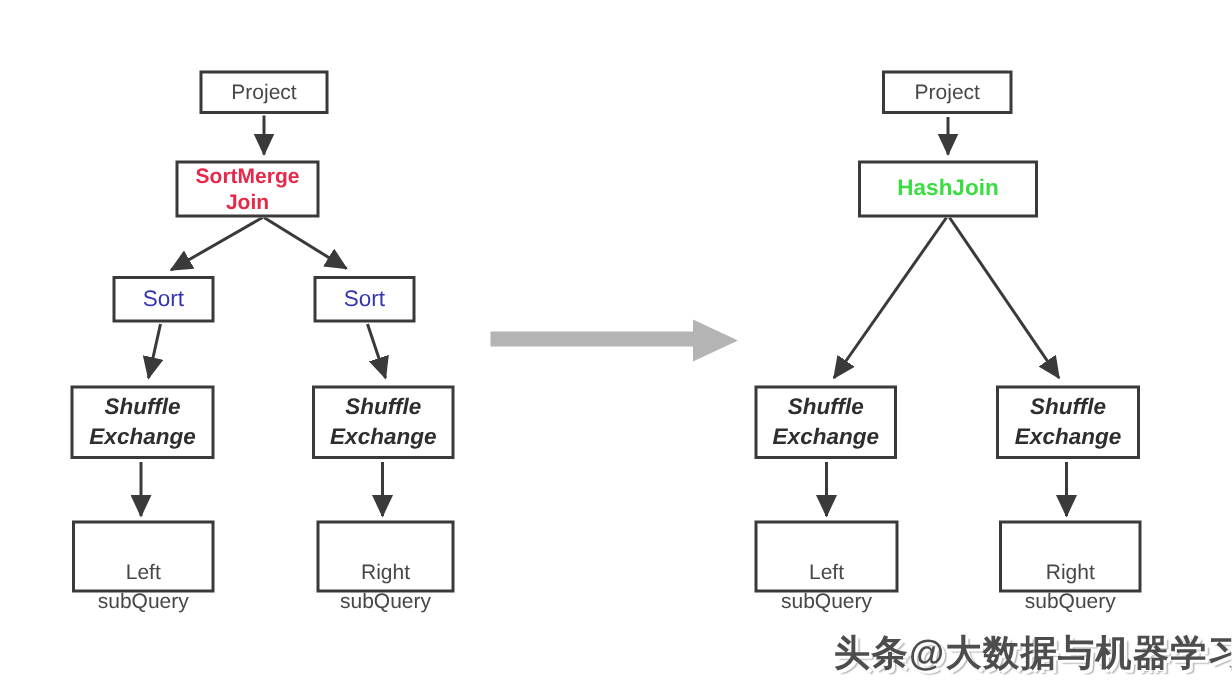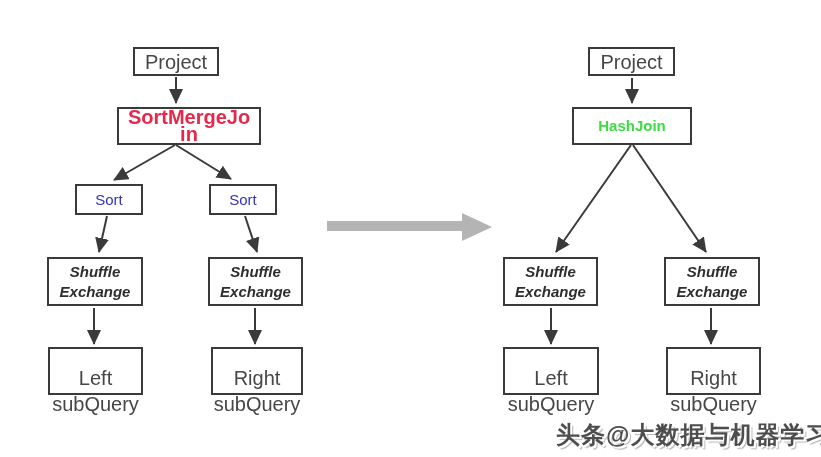--- a/index.html
+++ b/index.html
@@ -8,21 +8,21 @@
     font-family:"Liberation Sans","DejaVu Sans",sans-serif;
   }
   .arrows{position:absolute;left:0;top:0;pointer-events:none;}
   .arrow-line{stroke:var(--box-border,#3a3a3a);stroke-width:2;fill:none;}
   .ah-fill{fill:var(--box-border,#3a3a3a);}
   .gray-arrow{fill:var(--gray-arrow,#b4b4b4);stroke:none;}
   .node{
     position:absolute;box-sizing:border-box;background:#ffffff;
     border:2px solid var(--box-border,#3a3a3a);
     display:flex;align-items:center;justify-content:center;text-align:center;
-    color:var(--node-text,#474747);font-size:20px;line-height:1.3;
+    color:var(--node-text,#474747);font-size:14px;line-height:1.3;
   }
   .join-smj{color:var(--sort-merge-join,#e8284a);font-weight:bold;word-break:break-all;padding:0 8px;line-height:17px;}
   .join-hash{color:var(--hash-join,#3cdc43);font-weight:bold;font-size:15px;}
   .sort-text{color:var(--sort,#3434b4);font-weight:normal;font-size:15px;}
   .shuffle-text{font-weight:bold;font-style:italic;color:#2e2e2e;font-size:15px;padding:0 21px;}
   .subq-text{padding:0 27px;margin-top:39px;}
   .wm-ghost{
     position:absolute;left:592px;top:397px;display:flex;align-items:center;gap:5px;
     white-space:nowrap;pointer-events:none;
   }
@@ -66,21 +66,21 @@
     <line class="arrow-line" x1="633" y1="145" x2="706" y2="252" marker-end="url(#ah)"></line>
     <line class="arrow-line" x1="551" y1="308" x2="551" y2="344" marker-end="url(#ah)"></line>
     <line class="arrow-line" x1="711" y1="308" x2="711" y2="344" marker-end="url(#ah)"></line>
 
     <polygon class="gray-arrow" points="327,221 462,221 462,213 492,227 462,241 462,231 327,231"></polygon>
   </svg>
 
   <div class="node" style="left:133px;top:47px;width:86px;height:29px;">
     <span>Project</span>
   </div>
-  <div class="node join-smj" style="left:117px;top:107px;width:144px;height:38px;">
+  <div class="node join-smj" style="left:117px;top:107px;width:96px;height:38px;align-items:flex-end;">
     <span>SortMergeJoin</span>
   </div>
   <div class="node sort-text" style="left:75px;top:184px;width:68px;height:31px;">
     <span>Sort</span>
   </div>
   <div class="node sort-text" style="left:209px;top:184px;width:68px;height:31px;">
     <span>Sort</span>
   </div>
   <div class="node shuffle-text" style="left:47px;top:257px;width:96px;height:49px;">
     <span>Shuffle Exchange</span>

